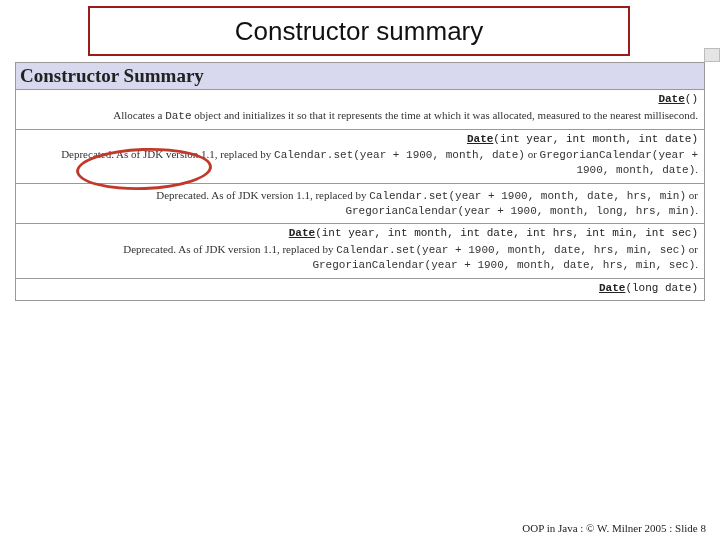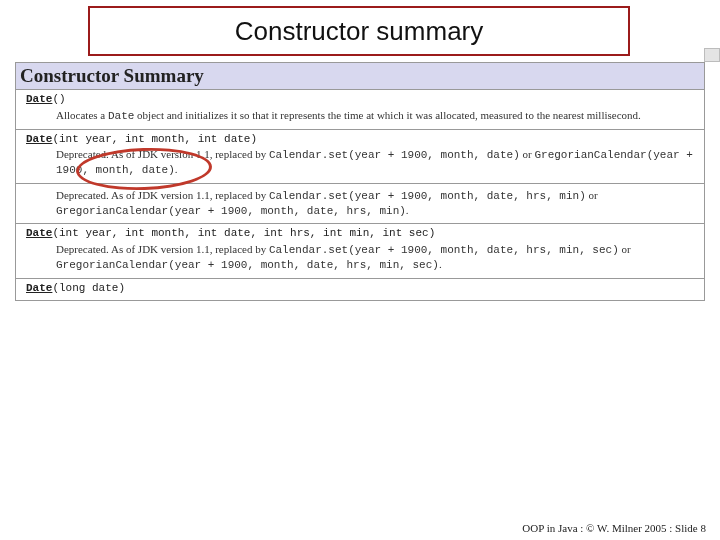--- a/index.html
+++ b/index.html
@@ -45,20 +45,21 @@
     font-size: 19px;
     color: #222;
   }
   .row {
     border: 1px solid #999;
     border-top: none;
     padding: 3px 6px 5px 10px;
     font-size: 11px;
     line-height: 1.25;
     color: #333;
+    text-align: right;
   }
   .sig {
     font-family: "Courier New", monospace;
     font-size: 11px;
     color: #222;
   }
   .sig a {
     font-weight: bold;
     text-decoration: underline;
     color: #222;
@@ -129,21 +130,21 @@
     <div class="sig">
       <a href="#">Date</a><span>(int year, int month, int date)</span>
     </div>
     <div class="desc">
       <strong>Deprecated.</strong><span> As of JDK version 1.1, replaced by </span><span class="mono">Calendar.set(year + 1900, month, date)</span><span> or </span><span class="mono">GregorianCalendar(year + 1900, month, date)</span><span>.</span>
     </div>
   </div>
 
   <div class="row">
     <div class="desc">
-      <strong>Deprecated.</strong><span> As of JDK version 1.1, replaced by </span><span class="mono">Calendar.set(year + 1900, month, date, hrs, min)</span><span> or </span><span class="mono">GregorianCalendar(year + 1900, month, date, hrs, min)</span><span>.</span>
+      <strong>Deprecated.</strong><span> As of JDK version 1.1, replaced by </span><span class="mono">Calendar.set(year + 1900, month, date, hrs, min)</span><span> or </span><span class="mono">GregorianCalendar(year + 1900, month, long, hrs, min)</span><span>.</span>
     </div>
   </div>
 
   <div class="row">
     <div class="sig">
       <a href="#">Date</a><span>(int year, int month, int date, int hrs, int min, int sec)</span>
     </div>
     <div class="desc">
       <strong>Deprecated.</strong><span> As of JDK version 1.1, replaced by </span><span class="mono">Calendar.set(year + 1900, month, date, hrs, min, sec)</span><span> or </span><span class="mono">GregorianCalendar(year + 1900, month, date, hrs, min, sec)</span><span>.</span>
     </div>

